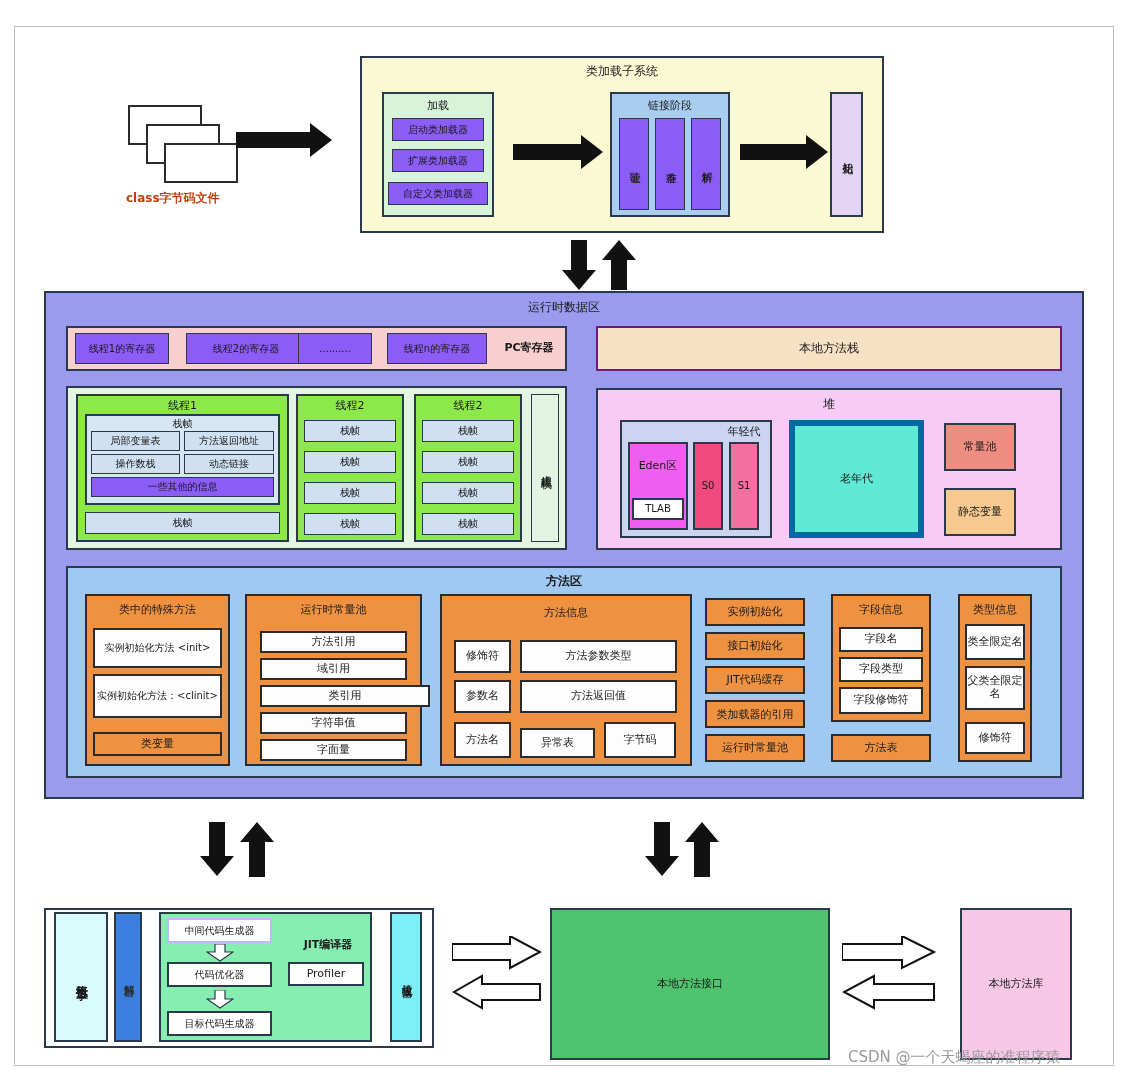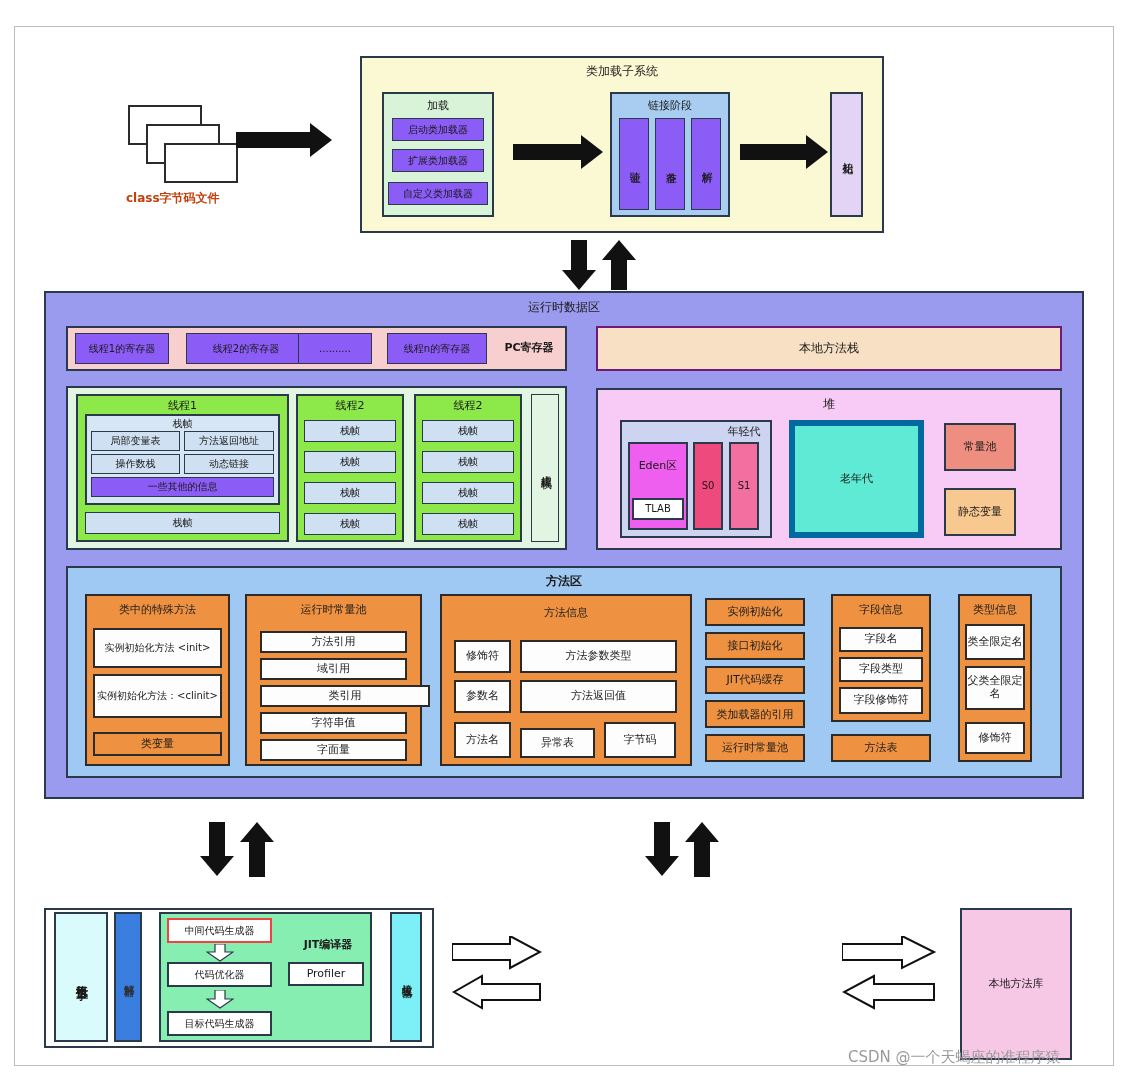--- a/index.html
+++ b/index.html
@@ -316,41 +316,42 @@
   <div class="bx ee-wrap" style="left:44px; top:908px; width:390px; height:140px;"></div>
   <div class="bx ee-cyan t12 bold" style="left:54px; top:912px; width:54px; height:130px;">
     <span class="vtext">执行引擎</span>
   </div>
   <div class="bx interp t11" style="left:114px; top:912px; width:28px; height:130px;">
     <span class="vtext">解释器</span>
   </div>
 
   <div class="bx jit" style="left:159px; top:912px; width:213px; height:130px;"></div>
   <div class="bx t11 bold" style="left:288px; top:936px; width:80px; height:18px; border:none; background:transparent;">JIT编译器</div>
-  <div class="bx owhite t10" style="left:167px; top:918px; width:105px; height:25px; border:2px solid #ef4444; background:#fff;">中间代码生成器</div>
+  <div class="bx owhite t10" style="left:167px; top:918px; width:105px; height:25px; border:2px solid #c4b5fd; background:#fff;">中间代码生成器</div>
   <div class="bx owhite t10" style="left:167px; top:962px; width:105px; height:25px; border:2px solid #2b3a4a; background:#fff;">代码优化器</div>
   <div class="bx owhite t10" style="left:167px; top:1011px; width:105px; height:25px; border:2px solid #2b3a4a; background:#fff;">目标代码生成器</div>
   <div class="bx owhite t11" style="left:288px; top:962px; width:76px; height:24px; border:2px solid #2b3a4a; background:#fff;">Profiler</div>
 
   <svg class="jarrow" style="left:206px; top:944px;" width="28" height="18" viewBox="0 0 28 18">
     <polygon points="9,0 19,0 19,8 27,8 14,17 1,8 9,8" fill="#ffffff" stroke="#2b3a4a" stroke-width="1.2"></polygon>
   </svg>
   <svg class="jarrow" style="left:206px; top:990px;" width="28" height="19" viewBox="0 0 28 19">
     <polygon points="9,0 19,0 19,9 27,9 14,18 1,9 9,9" fill="#ffffff" stroke="#2b3a4a" stroke-width="1.2"></polygon>
   </svg>
 
   <div class="bx gc t11" style="left:390px; top:912px; width:32px; height:130px;">
     <span class="vtext">垃圾收集器</span>
   </div>
 
   <svg class="hollow" style="left:452px; top:936px;" width="90" height="74" viewBox="0 0 90 74">
     <polygon points="0,8 58,8 58,0 88,16 58,32 58,24 0,24" fill="#ffffff" stroke="#111" stroke-width="2"></polygon>
     <polygon points="88,48 30,48 30,40 2,56 30,72 30,64 88,64" fill="#ffffff" stroke="#111" stroke-width="2"></polygon>
   </svg>
 
+  <div class="bx nmi t11" style="left:550px; top:908px; width:280px; height:152px;">本地方法接口</div>
 
   <svg class="hollow" style="left:842px; top:936px;" width="95" height="74" viewBox="0 0 95 74">
     <polygon points="0,8 60,8 60,0 92,16 60,32 60,24 0,24" fill="#ffffff" stroke="#111" stroke-width="2"></polygon>
     <polygon points="92,48 32,48 32,40 2,56 32,72 32,64 92,64" fill="#ffffff" stroke="#111" stroke-width="2"></polygon>
   </svg>
 
   <div class="bx nml t11" style="left:960px; top:908px; width:112px; height:152px;">本地方法库</div>
 
   <div class="watermark" style="left:848px; top:1048px;">CSDN @一个天蝎座的准程序猿</div>
 </div>

